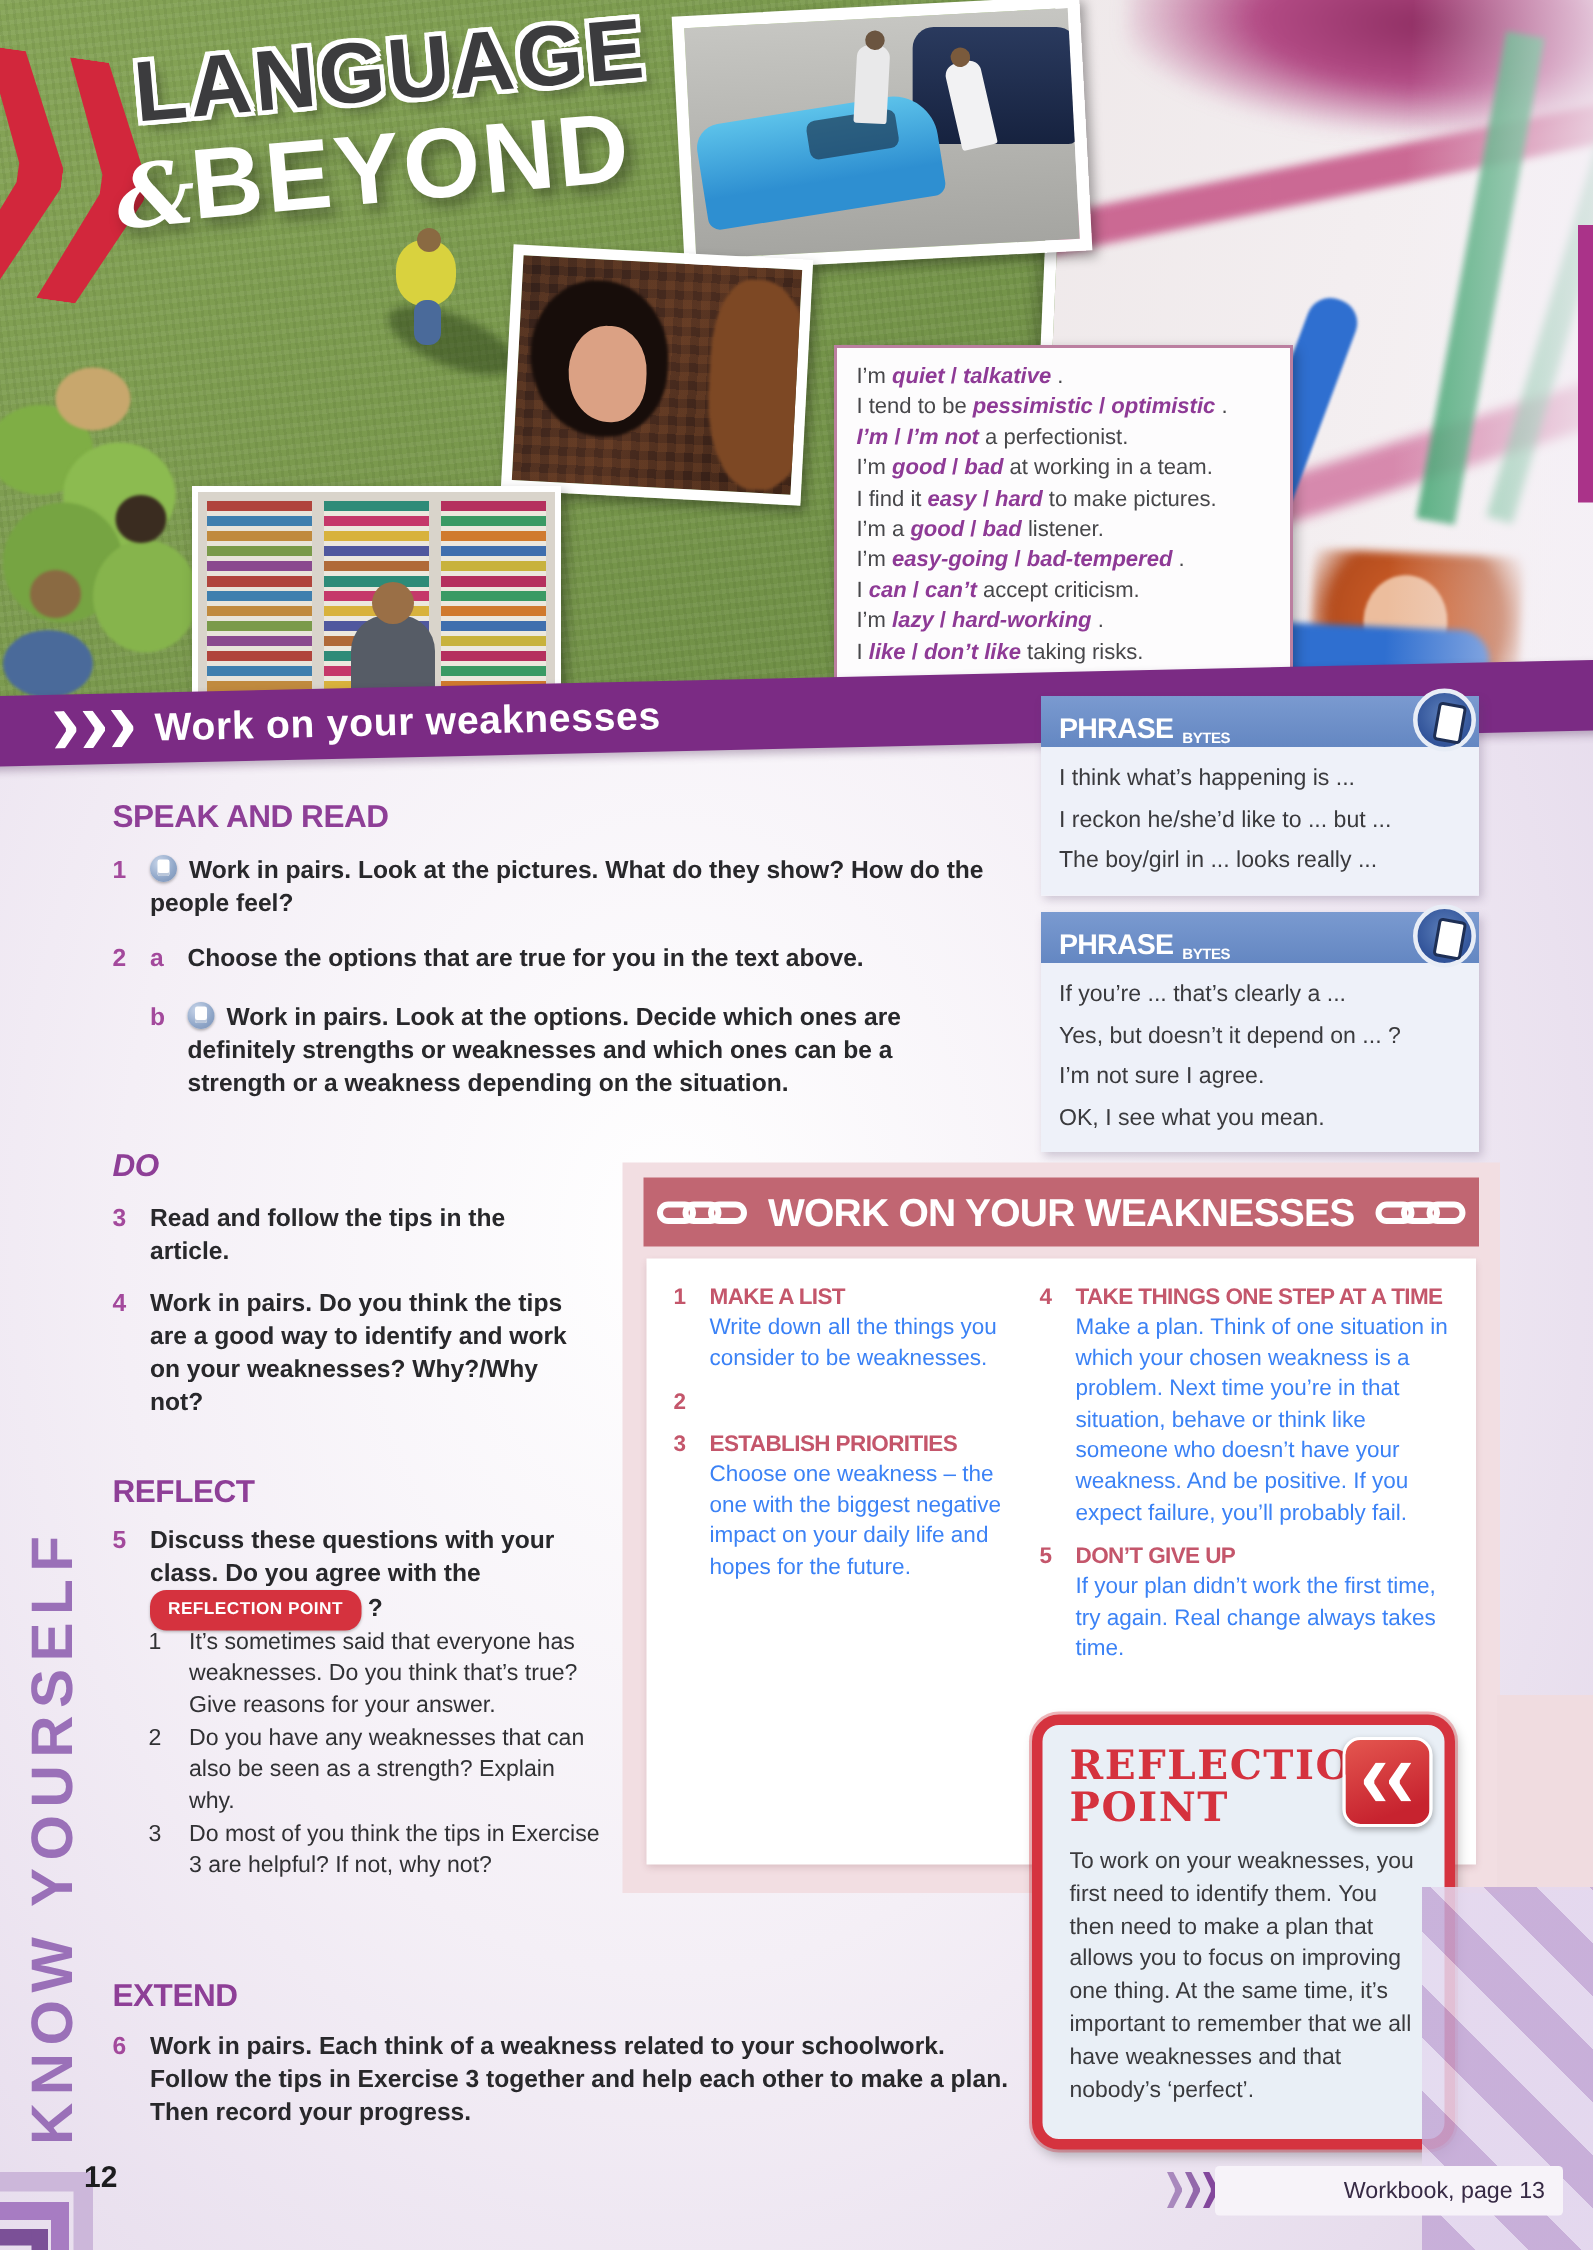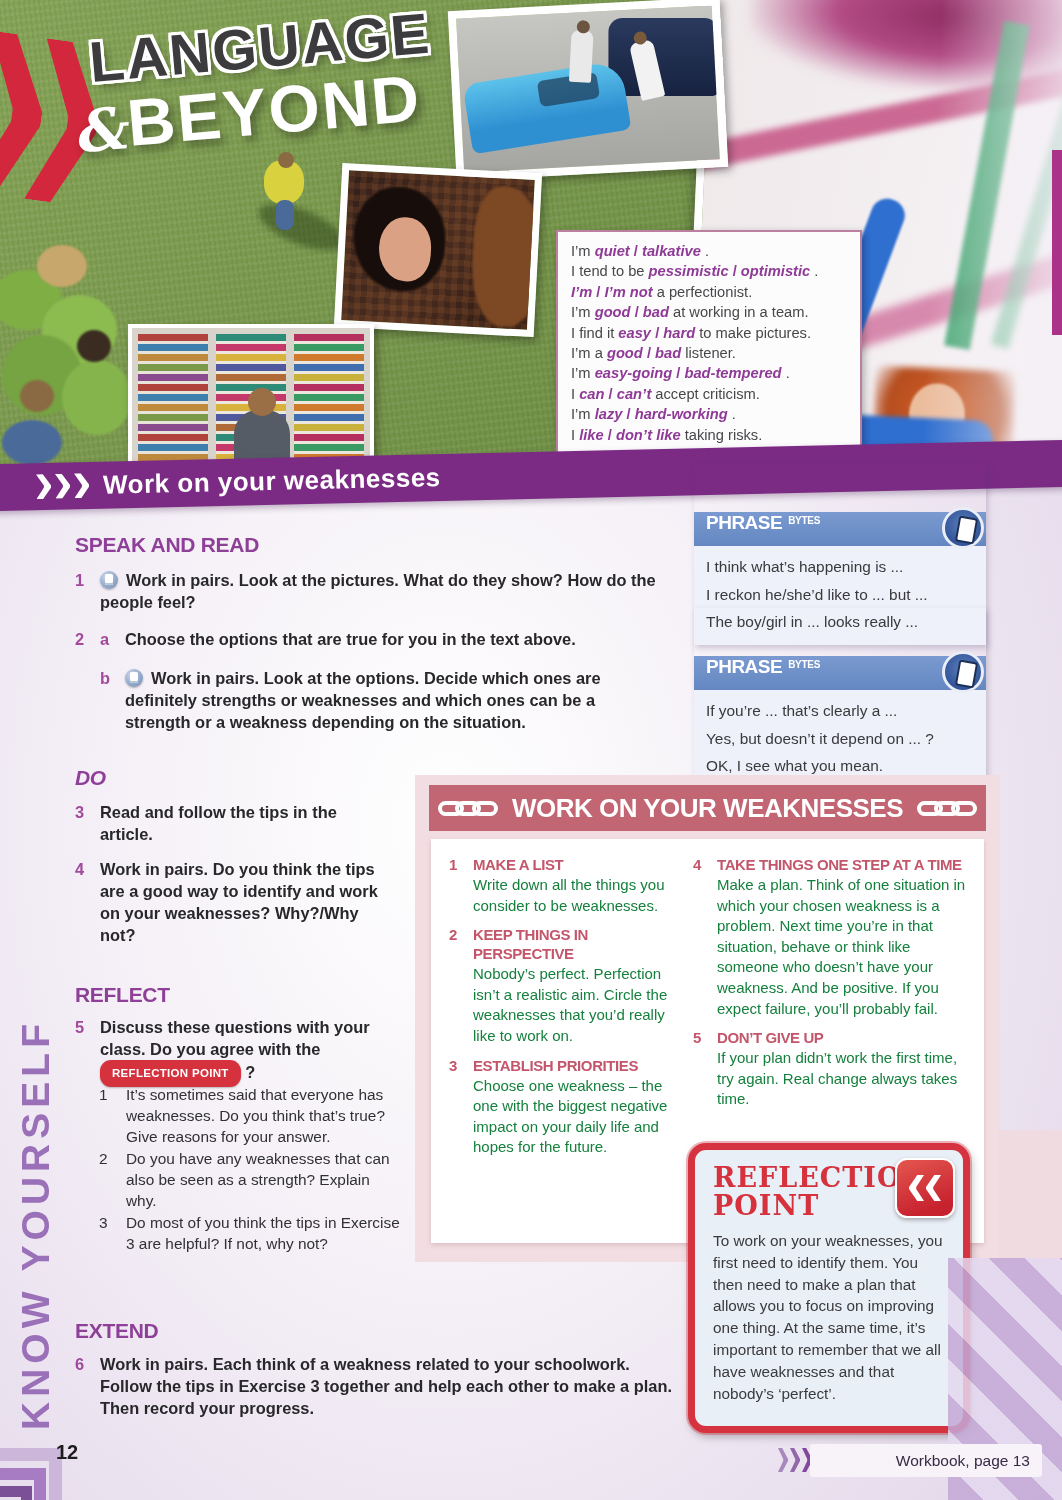--- a/index.html
+++ b/index.html
@@ -100,21 +100,21 @@
       background:radial-gradient(circle at 35% 30%, #c9d6ea 0%, #8fa6c8 60%, #7990b4 100%); position:relative; box-shadow:0 1px 2px rgba(0,0,0,.3);}
   .pair-ico:after { content:""; position:absolute; left:5px; top:3px; width:8px; height:11px; background:#fff; border-radius:1.5px; box-shadow:inset 0 -2px 0 #b9c6da;}
   .q-row { display:flex; font-weight:normal; font-size:15.4px; line-height:21px; color:#313134; margin-bottom:1px;}
   .q-num { width:27px; flex:none; }
   .q-text { flex:1; }
   .rp-badge { display:inline-block; background:#d5323e; color:#fff; font-size:11.5px; font-weight:bold;
       padding:2px 12px 3px; border-radius:11px; letter-spacing:.3px; vertical-align:1px; box-shadow:0 1px 2px rgba(0,0,0,.25);}
 
   
   .pb-box { position:absolute; left:694px; width:292px; box-shadow:2px 3px 6px rgba(80,60,100,.25); }
-  .pb-head { position:relative; height:34px; background:linear-gradient(180deg,#7a9ad0,#6487c2); display:flex; align-items:flex-start; padding-left:12px;margin-top:48px; }
+  .pb-head { position:relative; height:34px; background:linear-gradient(180deg,#7a9ad0,#6487c2); display:flex; align-items:flex-end; padding-left:12px; }
   .pb-title { color:#fff; font-weight:bold; font-size:19px; letter-spacing:-.5px; }
   .pb-sub { color:#fff; font-weight:bold; font-size:10px; margin-left:6px; margin-top:3px; letter-spacing:-.3px;}
   .pb-phone { position:absolute; right:2px; top:-5px; width:42px; height:42px; border-radius:50%;
       background:radial-gradient(circle at 50% 40%, #5c7fba 0%, #32549a 70%); border:3px solid #e8edf6; }
   .pb-phone:after { content:""; position:absolute; left:12px; top:7px; width:15px; height:22px; background:#fff; border:2px solid #1e2f55; border-radius:3px; transform:rotate(10deg); }
   .pb-body { background:#eef1f9; padding:7px 12px 9px; }
   .pb-line { font-size:15.4px; line-height:27.5px; color:#3a3a3d; }
 
   
   .article { position:absolute; left:415px; top:775px; width:585px; height:487px; background:#f2dee2; }
@@ -124,21 +124,21 @@
   .chain-link { width:26px; height:15px; border:4.5px solid #fff; border-radius:8px; margin-left:-9px; }
   .chain-link:first-child { margin-left:0; }
   .article-title { color:#fff; font-size:26px; font-weight:bold; letter-spacing:-.5px; white-space:nowrap; }
   .article-card { position:absolute; left:16px; top:64px; width:553px; height:404px; background:#fff; box-shadow:0 2px 5px rgba(120,60,70,.2); }
   .tips-col { position:absolute; top:16px; }
   .tips-col.c1 { left:18px; width:238px; }
   .tips-col.c2 { left:262px; width:280px; }
   .tip { display:flex; margin-bottom:9px; }
   .tip-num { width:24px; flex:none; color:#c4566b; font-weight:bold; font-size:15px; line-height:19px;}
   .tip-head { color:#c4566b; font-weight:bold; font-size:15px; line-height:19px; letter-spacing:-.4px; }
-  .tip-body { color:#15803d; font-size:15px; line-height:20.6px; margin-top:1px; }
+  .tip-body { color:#3b82f6; font-size:15px; line-height:20.6px; margin-top:1px; }
 
   
   .rp-box { position:absolute; left:688px; top:1143px; width:282px; height:290px; background:#e9eff6;
       border:7px solid #d5333f; border-radius:18px; box-shadow:0 0 0 2px rgba(213,51,63,.35), 2px 4px 8px rgba(0,0,0,.25); padding:14px 14px 10px 18px; }
   .rp-title { font-family:"DejaVu Serif", serif; font-weight:bold; font-size:27px; line-height:28px;
       color:#d5323e; letter-spacing:1px; }
   .rp-icon { position:absolute; right:8px; top:8px; width:60px; height:60px; border-radius:12px;
       background:linear-gradient(160deg,#e4564f 0%, #c7232f 80%); border:2px solid #fff; box-shadow:0 2px 4px rgba(0,0,0,.3);
       display:flex; align-items:center; justify-content:center; }
   .lchev { width:15px; height:26px; background:#fff; margin:0 1px;
@@ -340,22 +340,22 @@
 
   <div class="pb-box" style="top:608px;">
     <div class="pb-head">
       <span class="pb-title">PHRASE</span>
       <span class="pb-sub">BYTES</span>
       <div class="pb-phone"></div>
     </div>
     <div class="pb-body">
         <div class="pb-line">If you’re ... that’s clearly a ...</div>
         <div class="pb-line">Yes, but doesn’t it depend on ... ?</div>
+        <div class="pb-line">I’m not sure I agree.</div>
         <div class="pb-line">OK, I see what you mean.</div>
-        <div class="pb-line">I’m not sure I agree.</div>
       </div>
   </div>
 
   <div class="article">
     <div class="article-band">
       <div class="chain">
         <div class="chain-link"></div>
           <div class="chain-link"></div>
           <div class="chain-link"></div>
       </div>
@@ -370,24 +370,20 @@
       <div class="tips-col c1" id="tips-left">
           <div class="tip">
             <span class="tip-num">1</span>
             <div class="tip-content">
               <div class="tip-head">MAKE A LIST</div>
               <div class="tip-body">Write down all the things you consider to be weaknesses.</div>
             </div>
           </div>
           <div class="tip">
             <span class="tip-num">2</span>
-            <div class="tip-content">
-              <div class="tip-head">KEEP THINGS IN PERSPECTIVE</div>
-              <div class="tip-body">Nobody’s perfect. Perfection isn’t a realistic aim. Circle the weaknesses that you’d really like to work on.</div>
-            </div>
           </div>
           <div class="tip">
             <span class="tip-num">3</span>
             <div class="tip-content">
               <div class="tip-head">ESTABLISH PRIORITIES</div>
               <div class="tip-body">Choose one weakness – the one with the biggest negative impact on your daily life and hopes for the future.</div>
             </div>
           </div>
         </div>
       <div class="tips-col c2" id="tips-right">

